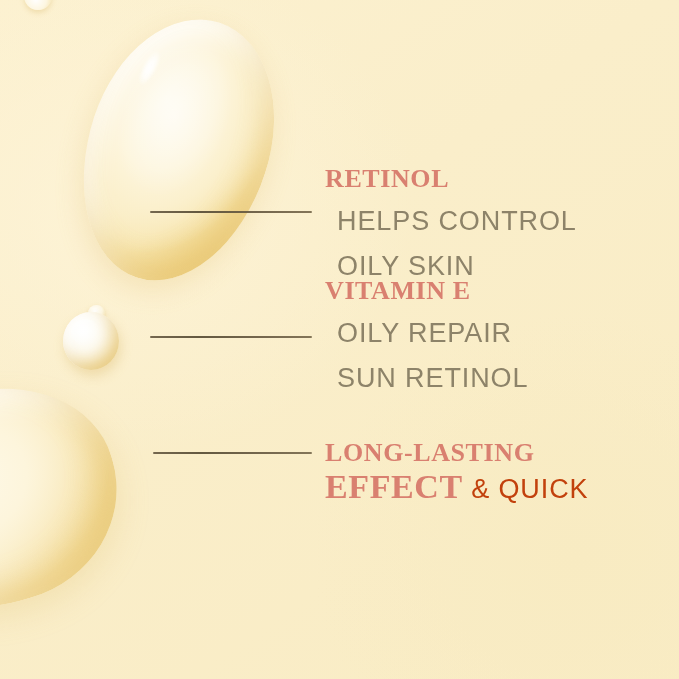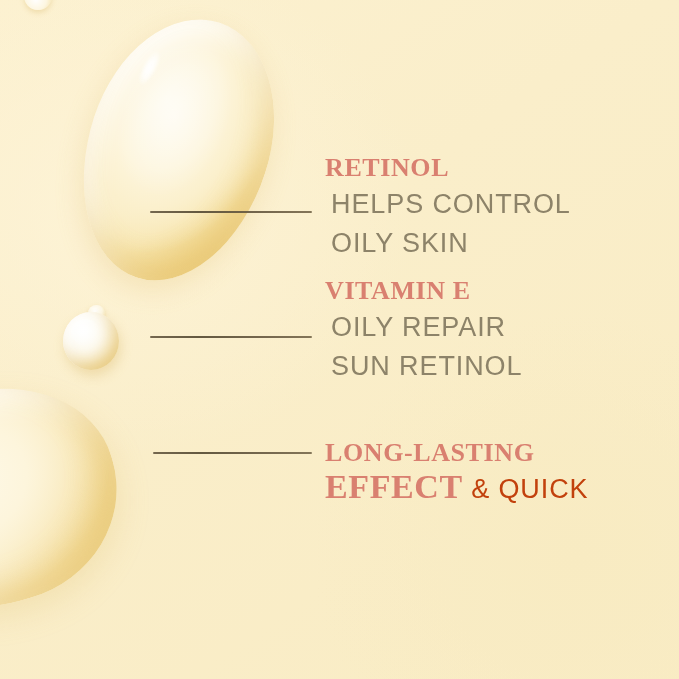--- a/index.html
+++ b/index.html
@@ -176,21 +176,21 @@
     white-space: nowrap;
   }
   .body-line {
     display: block;
     font-family: "Liberation Sans", sans-serif;
     font-weight: 300;
     font-size: 27px;
     letter-spacing: 0.9px;
     line-height: 1.22;
     color: #8d8369;
-    margin: 6px;
+    margin: 12px;
     white-space: nowrap;
   }
 
   .mixed-line {
     display: block;
     line-height: 1.16;
     margin: 0;
     white-space: nowrap;
   }
   .mixed-line .accent {
@@ -220,21 +220,21 @@
     <div class="blob-large-shine"></div>
     <div class="drop-mini"></div>
     <div class="drop-round"></div>
     <div class="blob-pool"></div>
   </div>
 
   <div class="content">
 
     <div class="fact">
       <div class="fact-line" style="left:150px; top:211px; width:162px;"></div>
-      <div class="fact-text" style="top:153px;">
+      <div class="fact-text" style="top:164px;">
         <span class="heading">RETINOL</span>
         <span class="body-line">HELPS CONTROL</span>
         <span class="body-line">OILY SKIN</span>
       </div>
     </div>
 
     <div class="fact">
       <div class="fact-line" style="left:150px; top:336px; width:162px;"></div>
       <div class="fact-text" style="top:276px;">
         <span class="heading">VITAMIN E</span>

